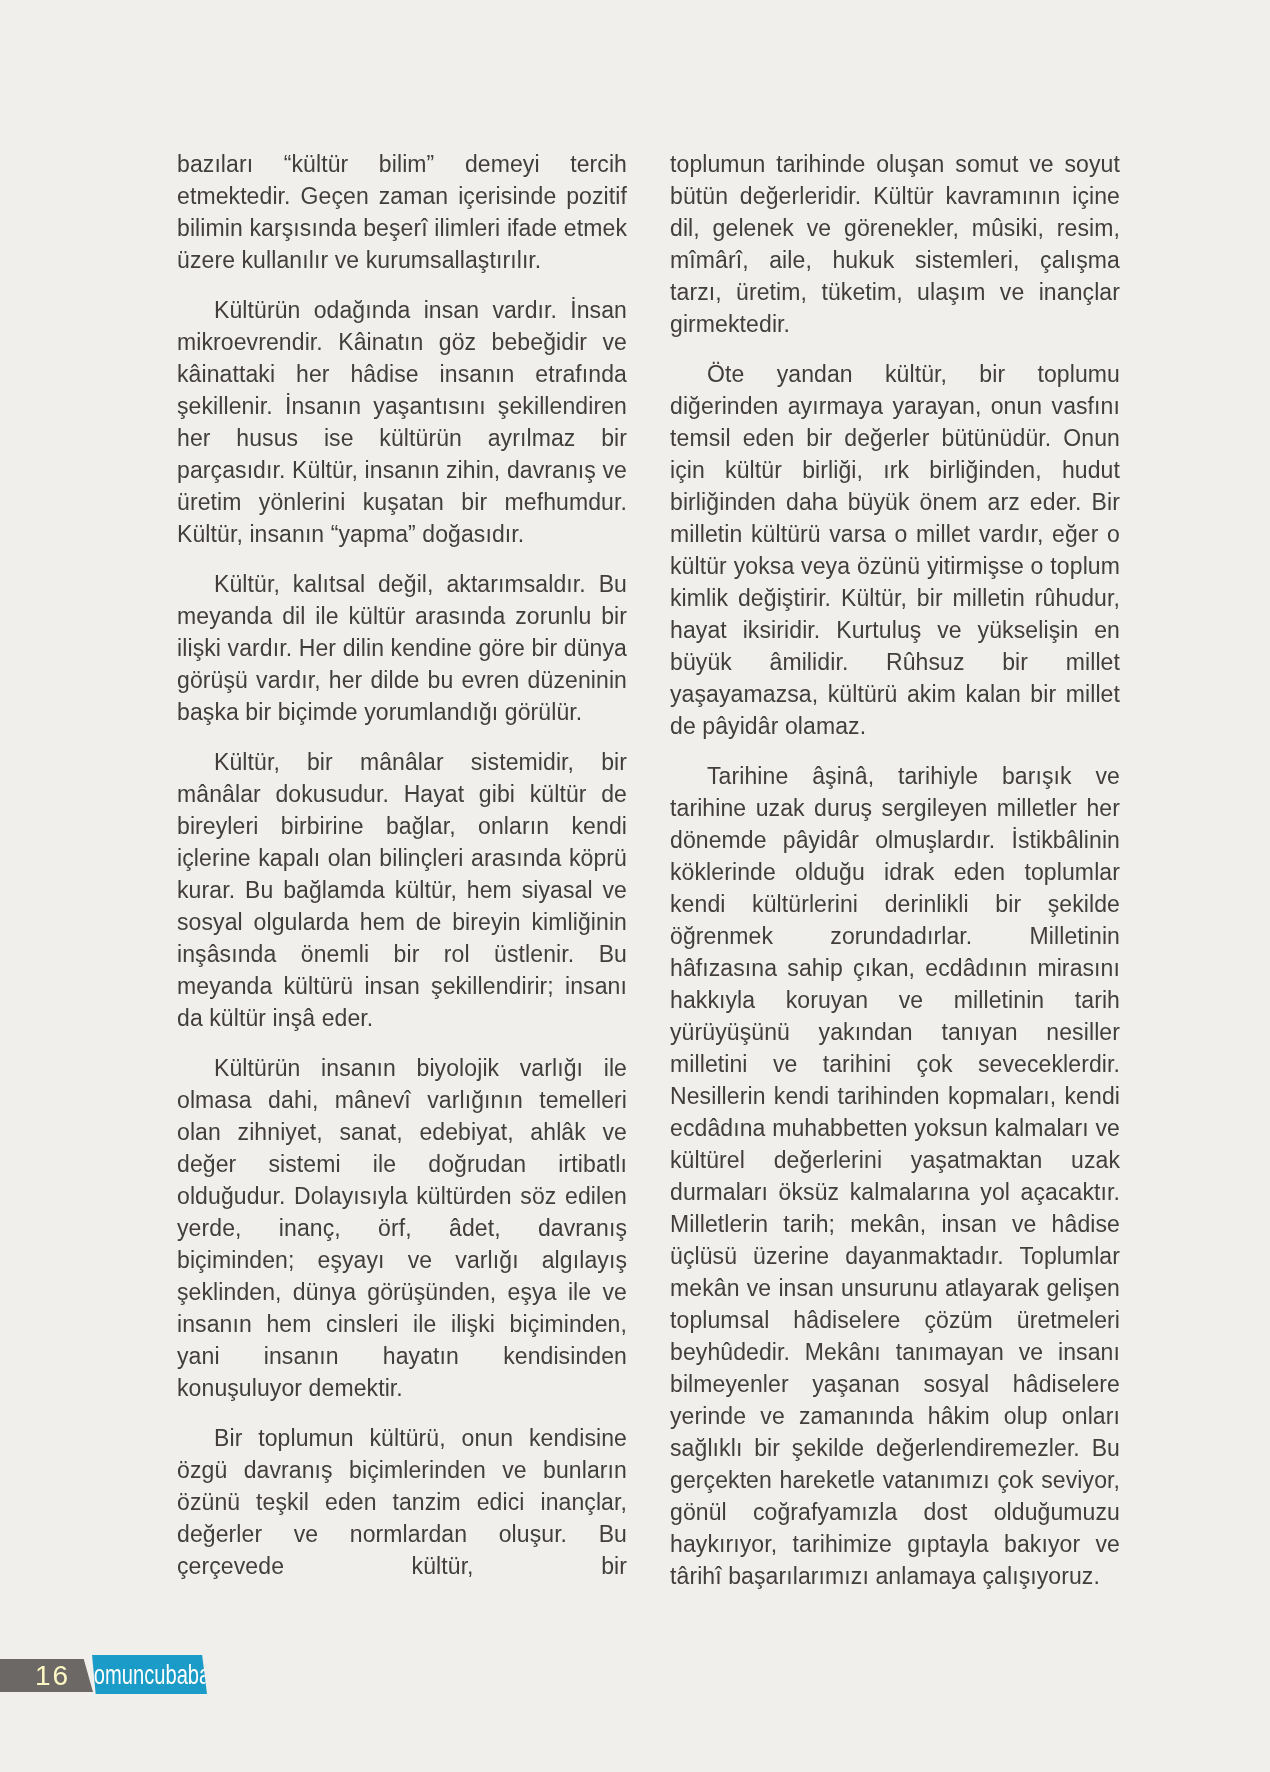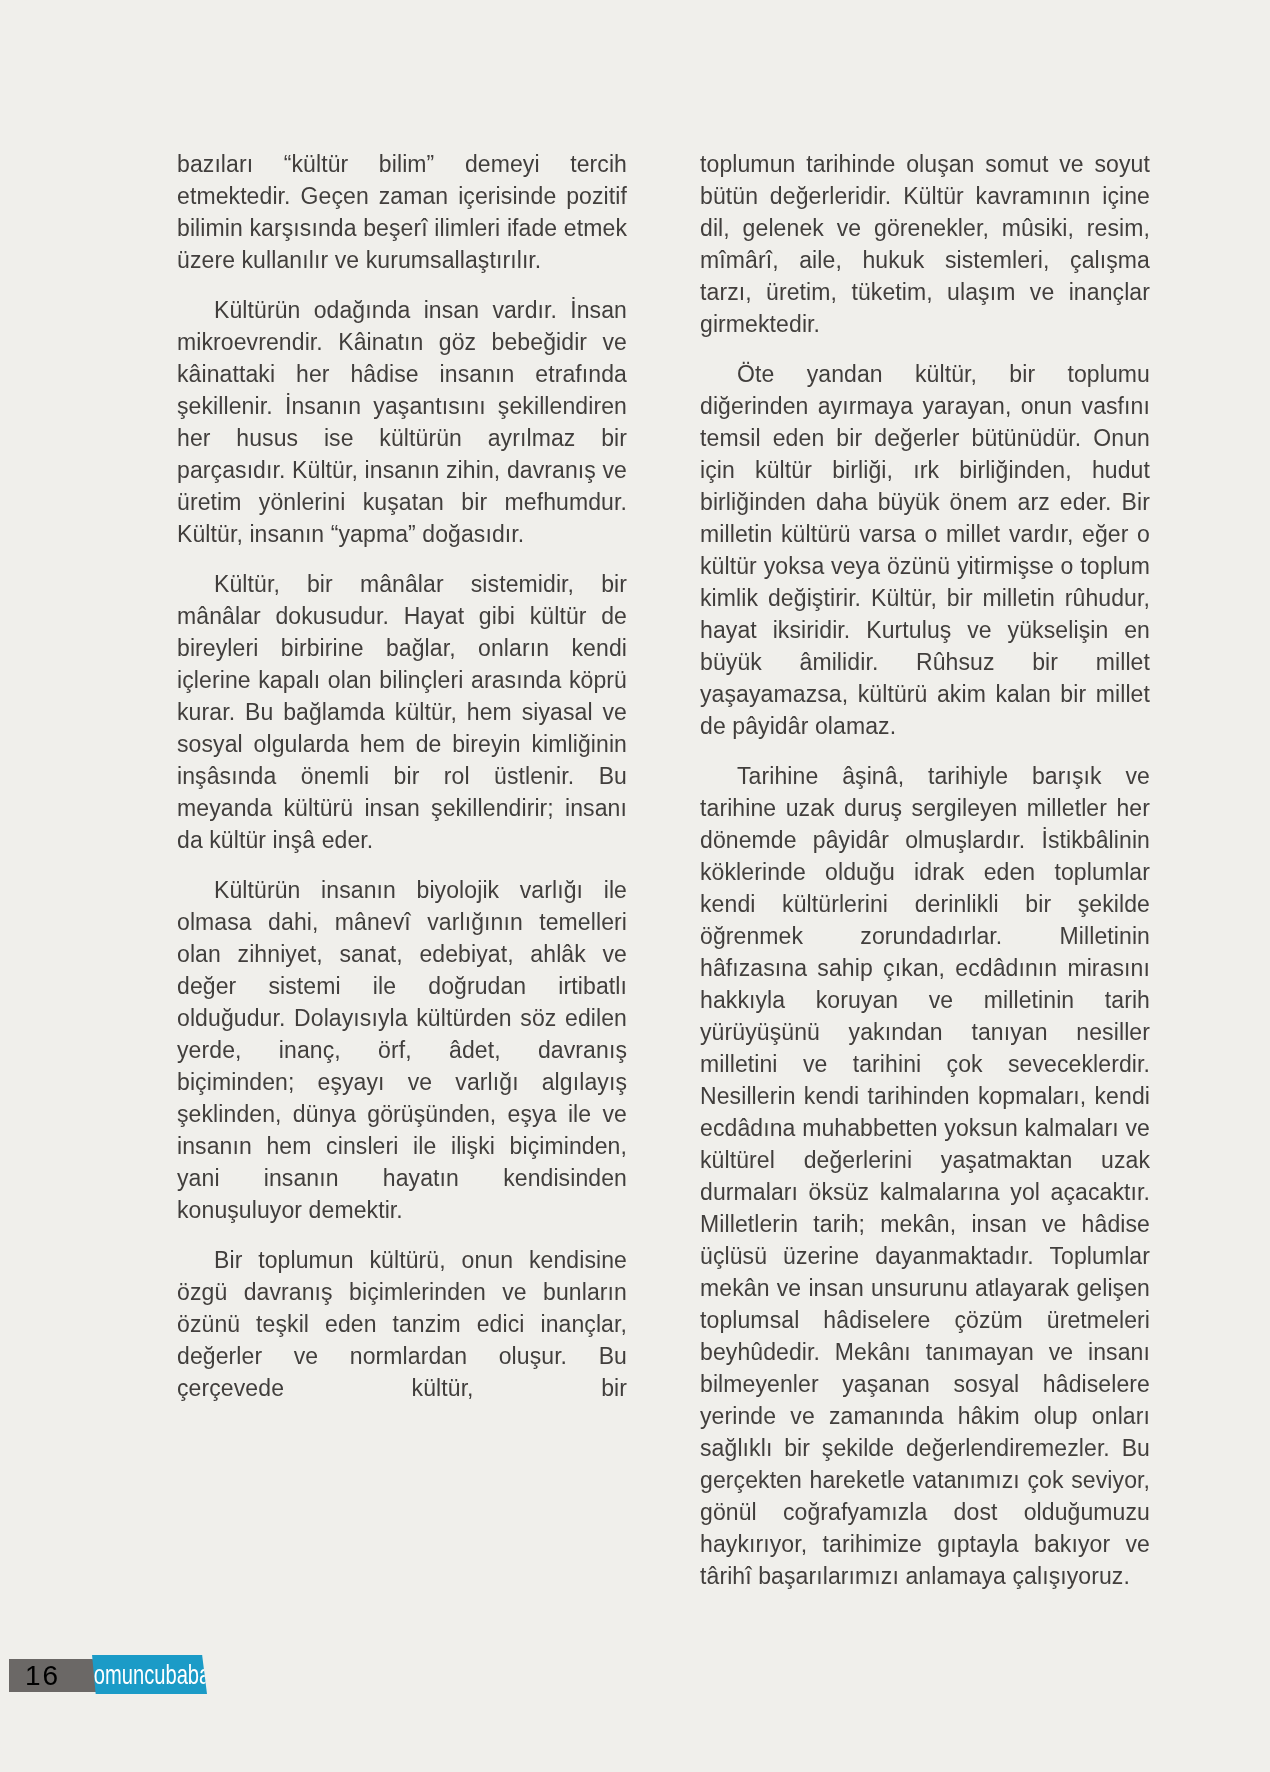--- a/index.html
+++ b/index.html
@@ -20,38 +20,38 @@
     top: 148px;
     width: 450px;
     color: #413e3c;
     font-size: 23px;
     font-weight: 300;
     line-height: 32px;
     text-align: justify;
     letter-spacing: 0.1px;
   }
   .column-left  { left: 177px; }
-  .column-right { left: 700px; }
+  .column-right { left: 670px; }
   .column p {
     margin: 0 0 18px 0;
     text-indent: 37px;
   }
   .column p.no-indent { text-indent: 0; }
   .column p.continues { text-align-last: justify; }
   .footer {
     position: absolute; left: 0; top: 1650px;
     width: 100%; height: 50px;
   }
   .page-number-band {
-    position: absolute; left: 9px; top: 9px;
+    position: absolute; left: 0; top: 9px;
     width: 93px; height: 33px;
     clip-path: polygon(0 0, 90% 0, 100% 100%, 0 100%);
     display: flex; align-items: center;
-    padding-left: 16px; box-sizing: border-box;
-    color: #000000;
+    padding-left: 35px; box-sizing: border-box;
+    color: #fef9c3;
     font-size: 28px; font-weight: 300;
     letter-spacing: 2px;
   }
   .logo-band {
     position: absolute; left: 86px; top: 5px;
     width: 121px; height: 39px;
     clip-path: polygon(5% 0, 96% 0, 100% 100%, 8% 100%);
     display: flex; align-items: center; justify-content: center;
     color: #ffffff;
   }
@@ -63,20 +63,21 @@
   }
 </style>
 </head>
 <body>
 
 <div class="page">
 
   <div class="column column-left">
     <p class="no-indent">bazıları “kültür bilim” demeyi tercih etmektedir. Geçen zaman içerisinde pozitif bilimin karşısında beşerî ilimleri ifade etmek üzere kullanılır ve kurumsallaştırılır.</p>
     <p>Kültürün odağında insan vardır. İnsan mikroevrendir. Kâinatın göz bebeğidir ve kâinattaki her hâdise insanın etrafında şekillenir. İnsanın yaşantısını şekillendiren her husus ise kültürün ayrılmaz bir parçasıdır. Kültür, insanın zihin, davranış ve üretim yönlerini kuşatan bir mefhumdur. Kültür, insanın “yapma” doğasıdır.</p>
+    <p>Kültür, kalıtsal değil, aktarımsaldır. Bu meyanda dil ile kültür arasında zorunlu bir ilişki vardır. Her dilin kendine göre bir dünya görüşü vardır, her dilde bu evren düzeninin başka bir biçimde yorumlandığı görülür.</p>
     <p>Kültür, bir mânâlar sistemidir, bir mânâlar dokusudur. Hayat gibi kültür de bireyleri birbirine bağlar, onların kendi içlerine kapalı olan bilinçleri arasında köprü kurar. Bu bağlamda kültür, hem siyasal ve sosyal olgularda hem de bireyin kimliğinin inşâsında önemli bir rol üstlenir. Bu meyanda kültürü insan şekillendirir; insanı da kültür inşâ eder.</p>
     <p>Kültürün insanın biyolojik varlığı ile olmasa dahi, mânevî varlığının temelleri olan zihniyet, sanat, edebiyat, ahlâk ve değer sistemi ile doğrudan irtibatlı olduğudur. Dolayısıyla kültürden söz edilen yerde, inanç, örf, âdet, davranış biçiminden; eşyayı ve varlığı algılayış şeklinden, dünya görüşünden, eşya ile ve insanın hem cinsleri ile ilişki biçiminden, yani insanın hayatın kendisinden konuşuluyor demektir.</p>
     <p class="continues">Bir toplumun kültürü, onun kendisine özgü davranış biçimlerinden ve bunların özünü teşkil eden tanzim edici inançlar, değerler ve normlardan oluşur. Bu çerçevede kültür, bir</p>
   </div>
 
   <div class="column column-right">
     <p class="no-indent">toplumun tarihinde oluşan somut ve soyut bütün değerleridir. Kültür kavramının içine dil, gelenek ve görenekler, mûsiki, resim, mîmârî, aile, hukuk sistemleri, çalışma tarzı, üretim, tüketim, ulaşım ve inançlar girmektedir.</p>
     <p>Öte yandan kültür, bir toplumu diğerinden ayırmaya yarayan, onun vasfını temsil eden bir değerler bütünüdür. Onun için kültür birliği, ırk birliğinden, hudut birliğinden daha büyük önem arz eder. Bir milletin kültürü varsa o millet vardır, eğer o kültür yoksa veya özünü yitirmişse o toplum kimlik değiştirir. Kültür, bir milletin rûhudur, hayat iksiridir. Kurtuluş ve yükselişin en büyük âmilidir. Rûhsuz bir millet yaşayamazsa, kültürü akim kalan bir millet de pâyidâr olamaz.</p>
     <p>Tarihine âşinâ, tarihiyle barışık ve tarihine uzak duruş sergileyen milletler her dönemde pâyidâr olmuşlardır. İstikbâlinin köklerinde olduğu idrak eden toplumlar kendi kültürlerini derinlikli bir şekilde öğrenmek zorundadırlar. Milletinin hâfızasına sahip çıkan, ecdâdının mirasını hakkıyla koruyan ve milletinin tarih yürüyüşünü yakından tanıyan nesiller milletini ve tarihini çok seveceklerdir. Nesillerin kendi tarihinden kopmaları, kendi ecdâdına muhabbetten yoksun kalmaları ve kültürel değerlerini yaşatmaktan uzak durmaları öksüz kalmalarına yol açacaktır. Milletlerin tarih; mekân, insan ve hâdise üçlüsü üzerine dayanmaktadır. Toplumlar mekân ve insan unsurunu atlayarak gelişen toplumsal hâdiselere çözüm üretmeleri beyhûdedir. Mekânı tanımayan ve insanı bilmeyenler yaşanan sosyal hâdiselere yerinde ve zamanında hâkim olup onları sağlıklı bir şekilde değerlendiremezler. Bu gerçekten hareketle vatanımızı çok seviyor, gönül coğrafyamızla dost olduğumuzu haykırıyor, tarihimize gıptayla bakıyor ve târihî başarılarımızı anlamaya çalışıyoruz.</p>
   </div>

